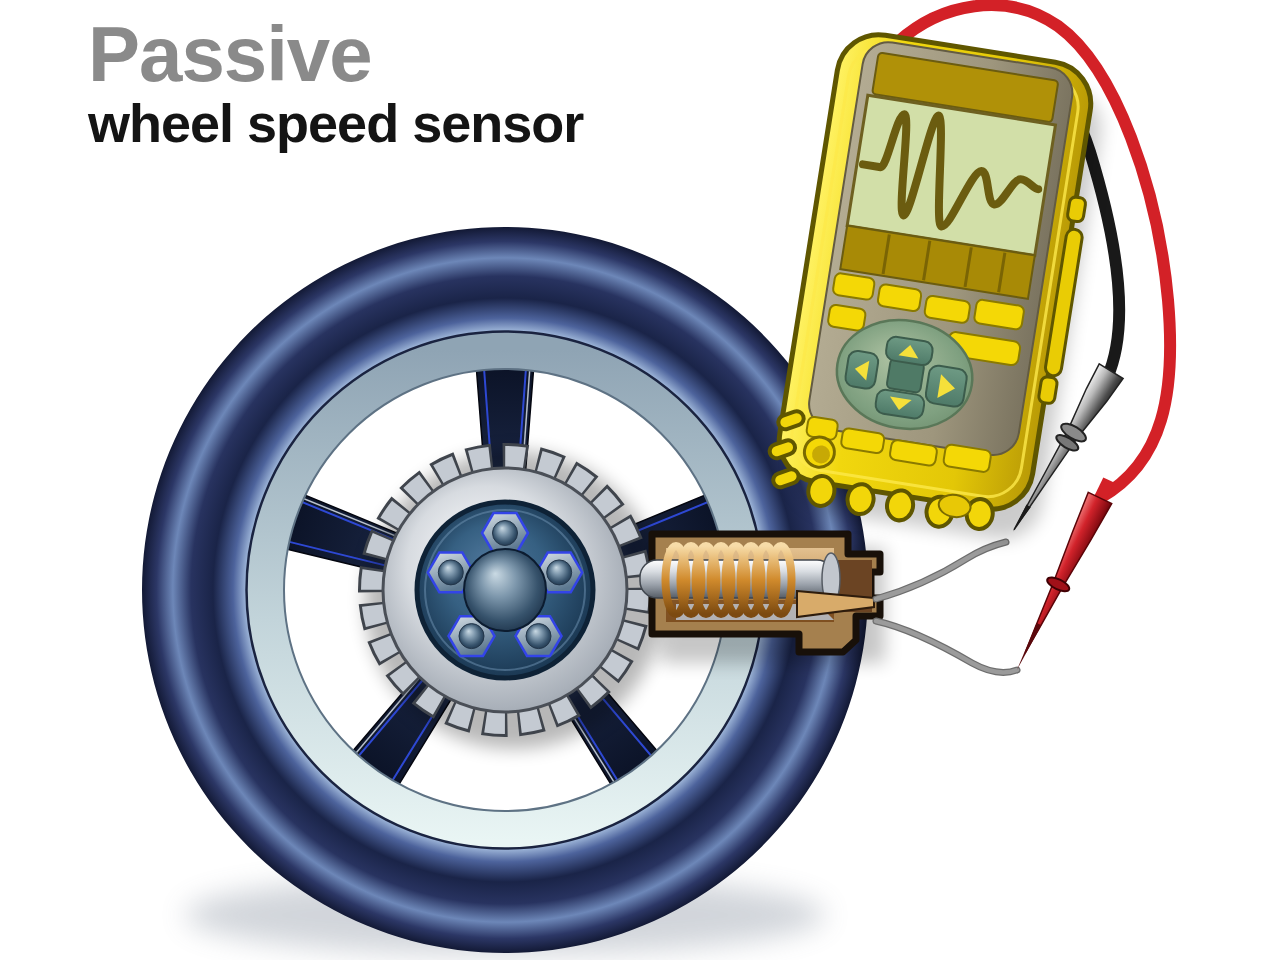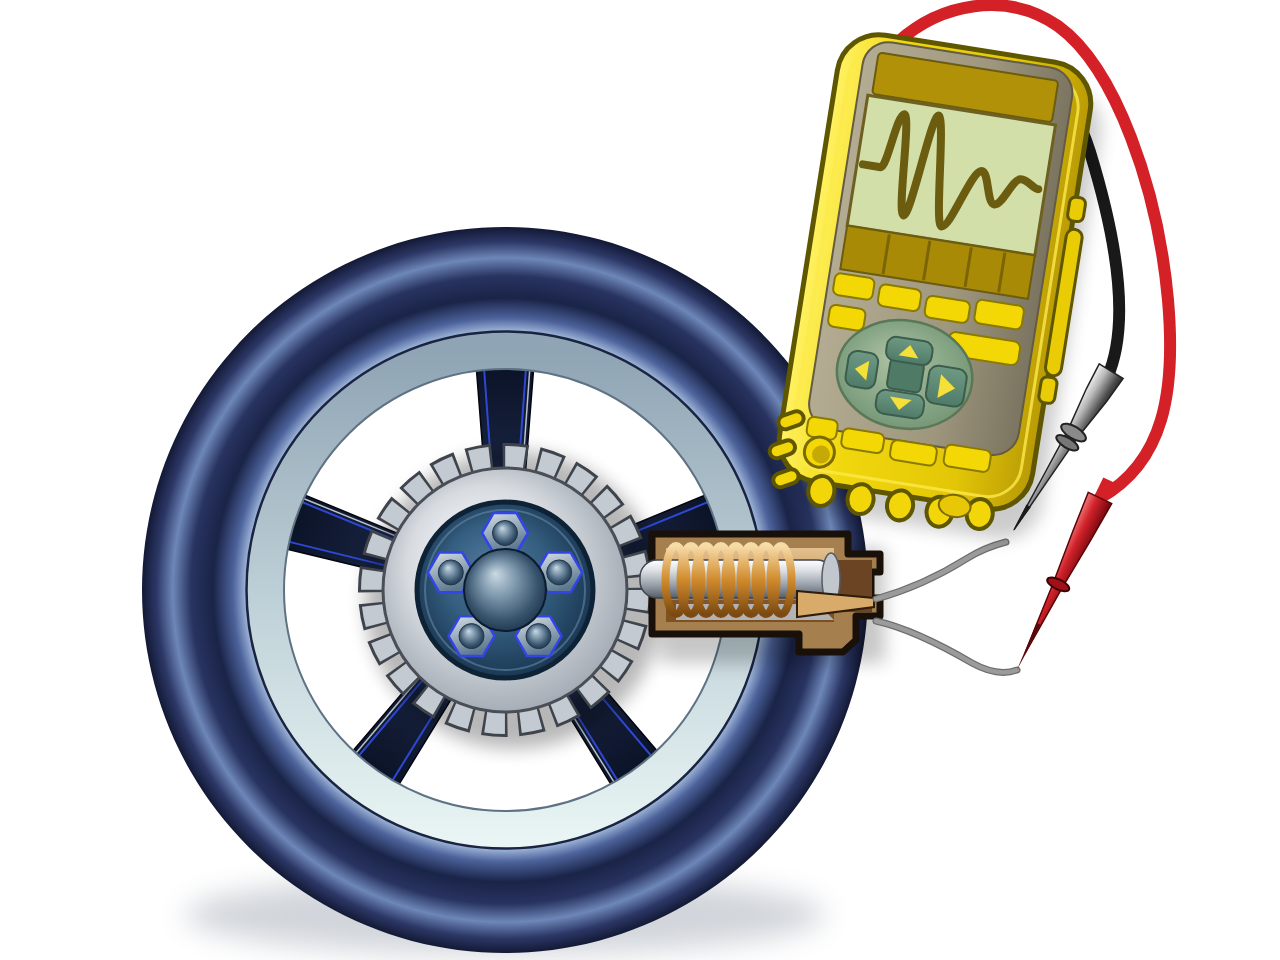--- a/index.html
+++ b/index.html
@@ -291,14 +291,18 @@
       <path d="M -2.5 150 L 2.5 150 L 0 180 Z" fill="#1a1a1a"></path>
     </g>
     <g transform="translate(1100,498) rotate(25.8)">
       <rect x="-6" y="-20" width="12" height="26" fill="var(--lead-red,#d32127)"></rect>
       <path d="M -13 0 L 13 0 L 10 42 L 5 98 L 2 145 L 0 172 L -2 145 L -5 98 L -10 42 Z" fill="url(#probeRedGrad)" stroke="#5c0408" stroke-width="1.5"></path>
       <ellipse cx="0" cy="96" rx="12" ry="5" fill="#a01018" stroke="#400004" stroke-width="2"></ellipse>
       <path d="M -2.5 140 L 2.5 140 L 0 191 Z" fill="#5a080c"></path>
     </g>
   </svg>
 
+  <div class="titles">
+    <p class="title-line1">Passive</p>
+    <p class="title-line2">wheel speed sensor</p>
+  </div>
 
 </div>
 
 </body></html>

